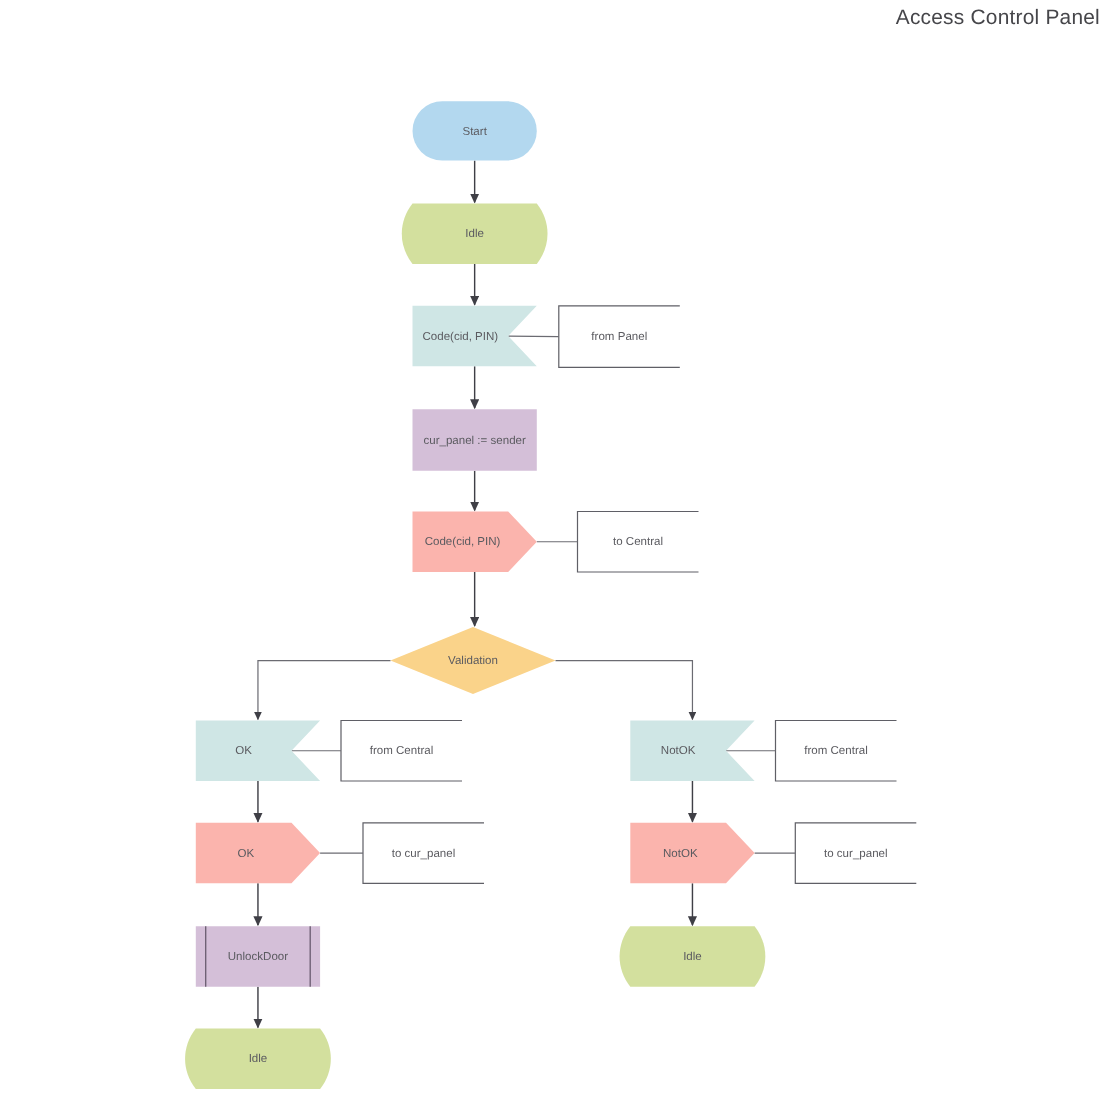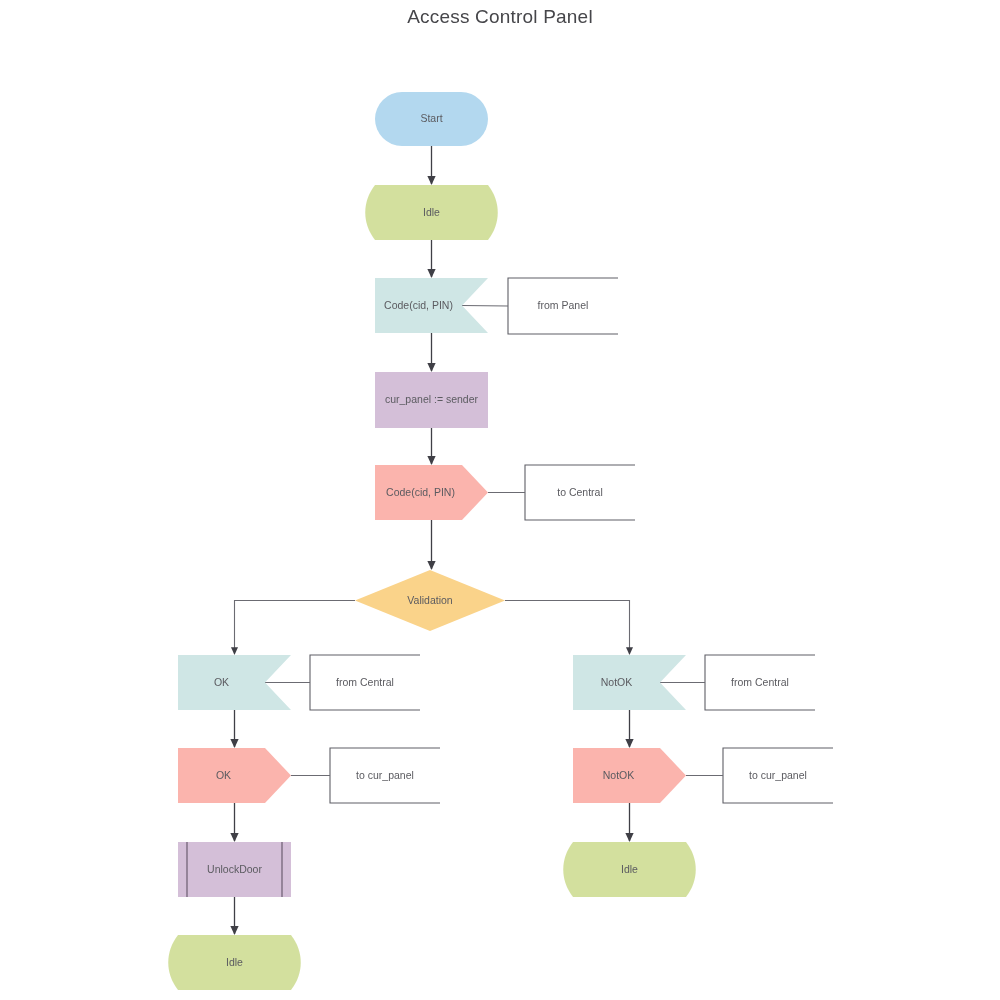--- a/index.html
+++ b/index.html
@@ -16,21 +16,21 @@
     width: 1000px;
     height: 1000px;
     background: #ffffff;
     overflow: hidden;
   }
   #diagram-title {
     position: absolute;
     left: 0;
     top: 6px;
     width: 1000px;
-    text-align: center;
+    text-align: right;
     font-size: 19px;
     color: #46464a;
     letter-spacing: .2px;
   }
   svg.flow {
     position: absolute;
     left: 0;
     top: 0;
     width: 1000px;
     height: 1000px;

